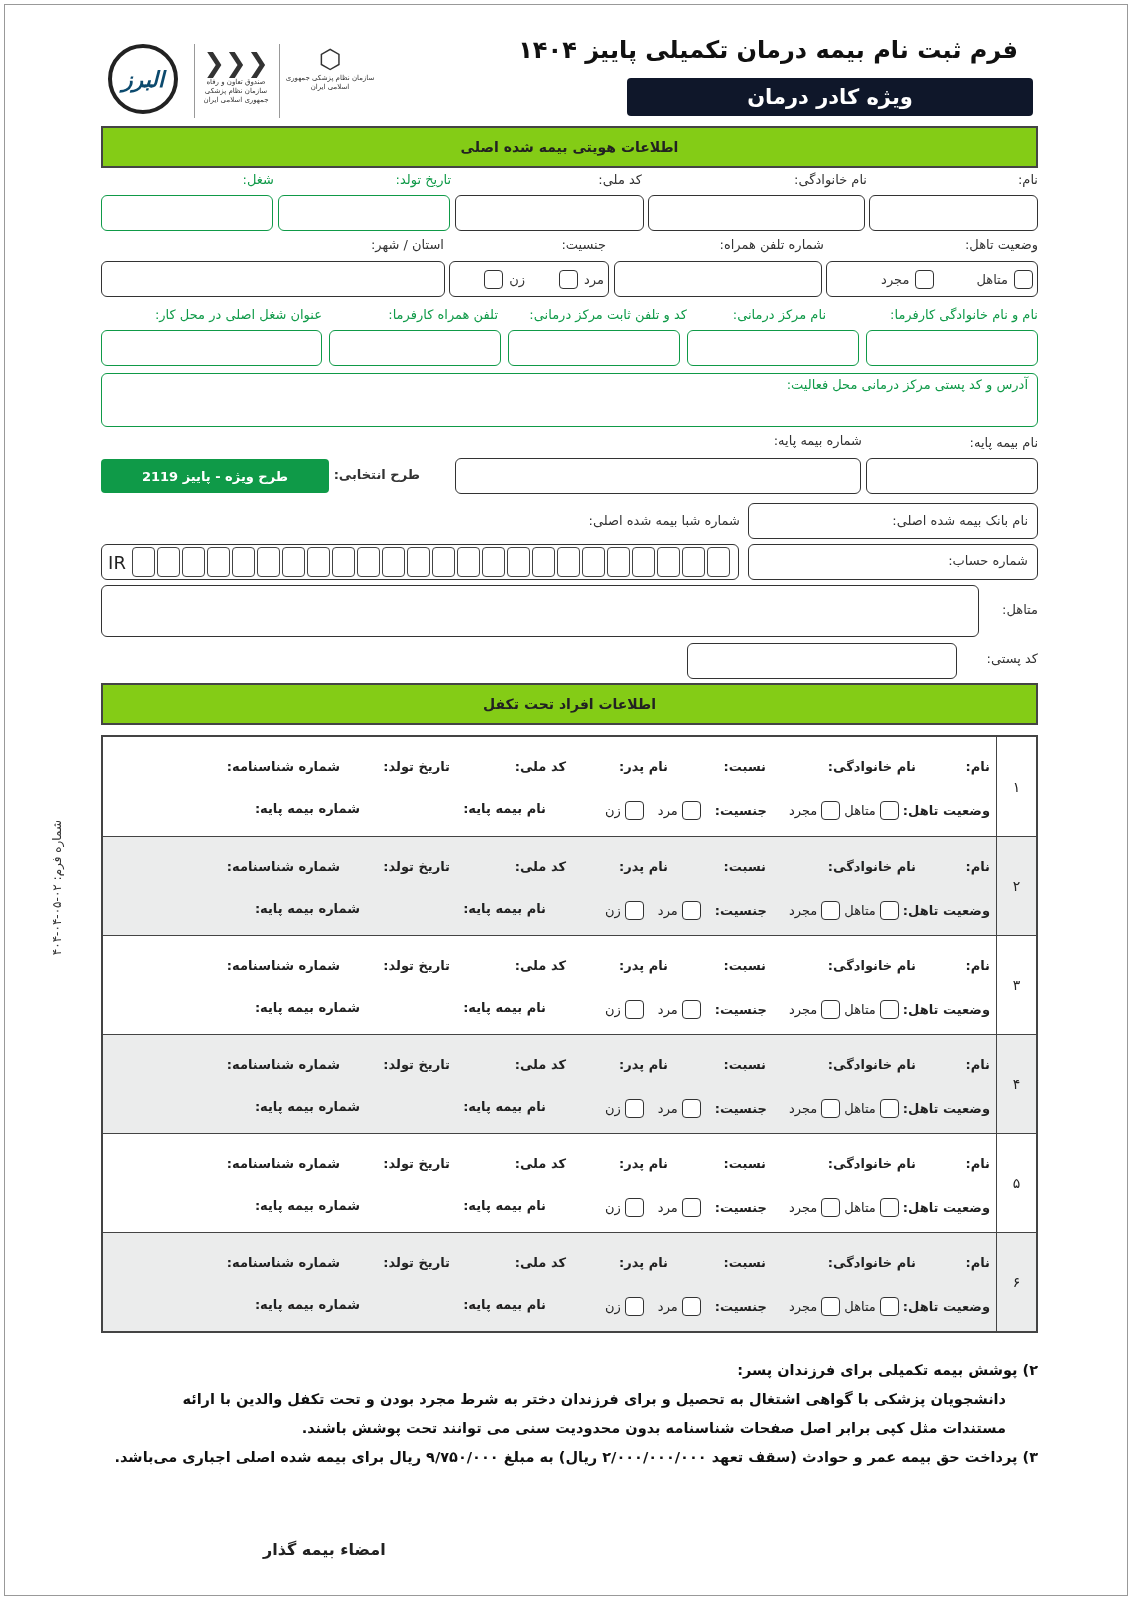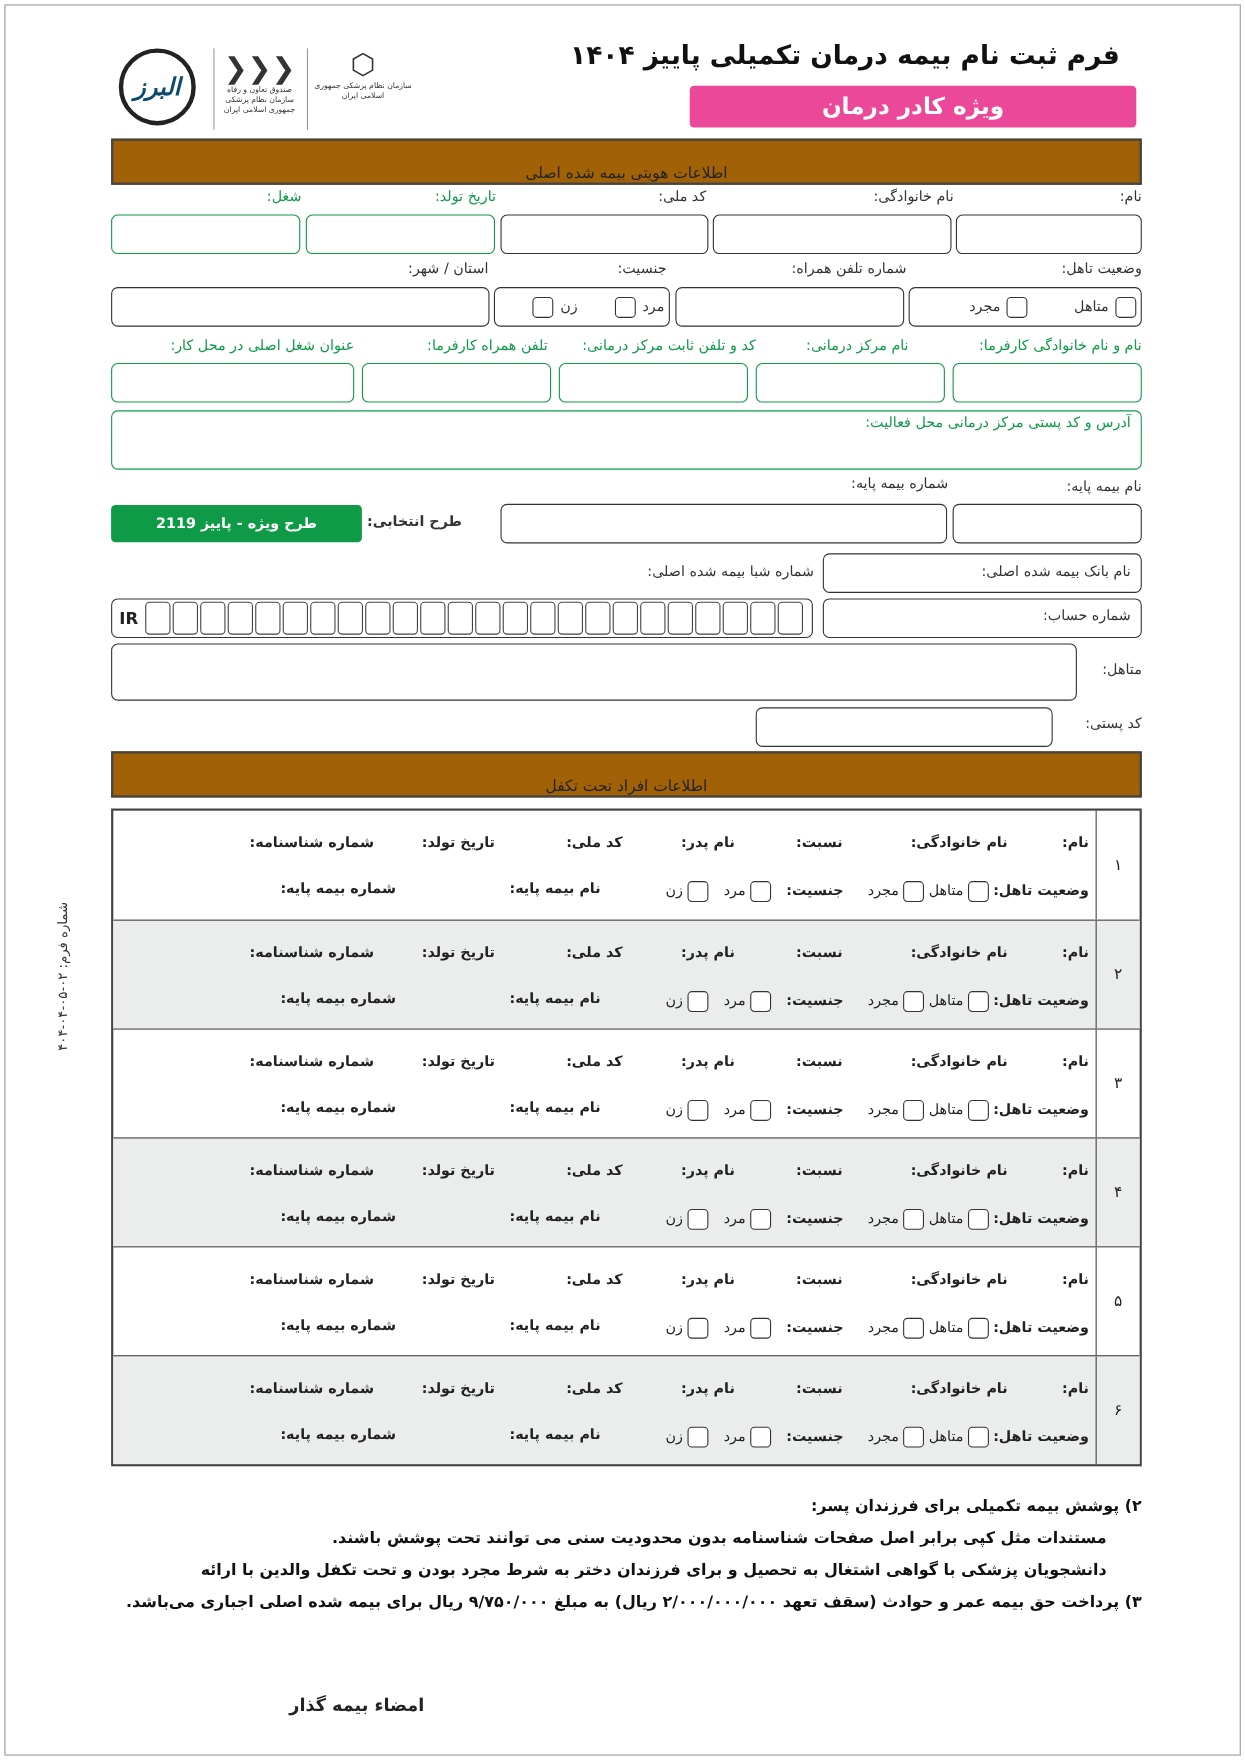--- a/index.html
+++ b/index.html
@@ -1,34 +1,34 @@
 <!DOCTYPE html>
 <html><head>
 <meta charset="utf-8">
 <style>
   * { box-sizing: border-box; margin: 0; padding: 0; }
   body { width: 1132px; height: 1600px; background: #fff; font-family: "DejaVu Sans", sans-serif; color: #222; position: relative; overflow: hidden; }
   .page { position: absolute; left: 4px; top: 4px; width: 1124px; height: 1592px; border: 1px solid #999; }
   .abs { position: absolute; }
   .rtl { direction: rtl; }
   .title { right: 114px; top: 36px; font-size: 24px; font-weight: bold; color: #111; white-space: nowrap; }
-  .banner { left: 627px; top: 78px; width: 406px; height: 38px; background: #ec4899; border-radius: 4px; color: #fff; font-weight: bold; font-size: 21px; display: flex; align-items: center; justify-content: center; }
+  .banner { left: 627px; top: 78px; width: 406px; height: 38px; background: #0f172a; border-radius: 4px; color: #fff; font-weight: bold; font-size: 21px; display: flex; align-items: center; justify-content: center; }
   .logo-circle { left: 108px; top: 44px; width: 70px; height: 70px; border: 4px solid #222; border-radius: 50%; display: flex; align-items: center; justify-content: center; font-size: 22px; font-weight: bold; font-style: italic; color: #0c4a6e; }
   .vdiv { width: 1px; background: #999; }
   .logo-small { font-size: 7px; color: #333; text-align: center; line-height: 9px; }
   .logo-shape { font-size: 26px; color: #333; text-align: center; }
-  .section-head { background: #a16207; border: 2px solid #444; display: flex; align-items: flex-end; justify-content: center; font-weight: normal; font-size: 14px; }
+  .section-head { background: #84cc16; border: 2px solid #444; display: flex; align-items: center; justify-content: center; font-weight: bold; font-size: 14px; }
   .lbl { font-size: 13px; color: #333; white-space: nowrap; direction: rtl; }
   .lbl.green { color: #0f9a48; }
   .box { border: 1.5px solid #333; border-radius: 6px; background: #fff; }
   .box.green { border-color: #0f9a48; }
   .cb { display: inline-block; width: 19px; height: 19px; border: 1.5px solid #333; border-radius: 4px; vertical-align: middle; background: #fff; }
   .plan-badge { left: 101px; top: 459px; width: 228px; height: 34px; background: #0f9a48; border-radius: 4px; color: #fff; font-weight: bold; font-size: 13px; display: flex; align-items: center; justify-content: center; }
   .iban { left: 101px; top: 544px; width: 638px; height: 36px; border: 1.5px solid #333; border-radius: 6px; display: flex; align-items: center; padding: 2px 2px; gap: 2px; }
-  .iban .ir { font-size: 15px; width: 26px; text-align: center; font-weight: bold; }
+  .iban .ir { font-size: 18px; width: 26px; text-align: center; }
   .iban .cell { width: 23px; height: 30px; border: 1.2px solid #444; border-radius: 4px; }
   .dep-table { left: 101px; top: 735px; width: 937px; border: 2px solid #444; }
   .dep-row { position: relative; height: 99px; border-top: 1.5px solid #444; display: flex; direction: rtl; }
   .dep-row:first-child { border-top: none; }
   .dep-row.shaded { background: #ebecec; }
   .dep-num { width: 40px; border-left: 1.5px solid #444; display: flex; align-items: center; justify-content: center; font-size: 14px; }
   .dep-body { flex: 1; position: relative; }
   .dep-body .f { position: absolute; font-size: 13px; font-weight: bold; white-space: nowrap; direction: rtl; }
   .dep-body .opt { font-weight: normal; }
   .notes { right: 94px; top: 1356px; width: 990px; direction: rtl; font-size: 14.5px; font-weight: bold; line-height: 29px; color: #111; }
@@ -347,19 +347,19 @@
         <span class="opt">زن</span>
       </span>
       <span class="f" style="right:450px; top:64px;">نام بیمه پایه:</span>
       <span class="f" style="right:636px; top:64px;">شماره بیمه پایه:</span>
     </div>
   </div>
   </div>
 
 <div class="abs notes">
   <div>۲) پوشش بیمه تکمیلی برای فرزندان پسر:</div>
+  <div class="sub">دانشجویان پزشکی با گواهی اشتغال به تحصیل و برای فرزندان دختر به شرط مجرد بودن و تحت تکفل والدین با ارائه</div>
   <div class="sub">مستندات مثل کپی برابر اصل صفحات شناسنامه بدون محدودیت سنی می توانند تحت پوشش باشند.</div>
-  <div class="sub">دانشجویان پزشکی با گواهی اشتغال به تحصیل و برای فرزندان دختر به شرط مجرد بودن و تحت تکفل والدین با ارائه</div>
   <div>۳) پرداخت حق بیمه عمر و حوادث (سقف تعهد ۲/۰۰۰/۰۰۰/۰۰۰ ریال) به مبلغ ۹/۷۵۰/۰۰۰ ریال برای بیمه شده اصلی اجباری می‌باشد.</div>
 </div>
 
 <div class="abs sign rtl">امضاء بیمه گذار</div>
 <div class="abs side-code rtl">شماره فرم: ۰۲-۰۵-۰۴-۴۰۴</div>
 
 </body></html>

